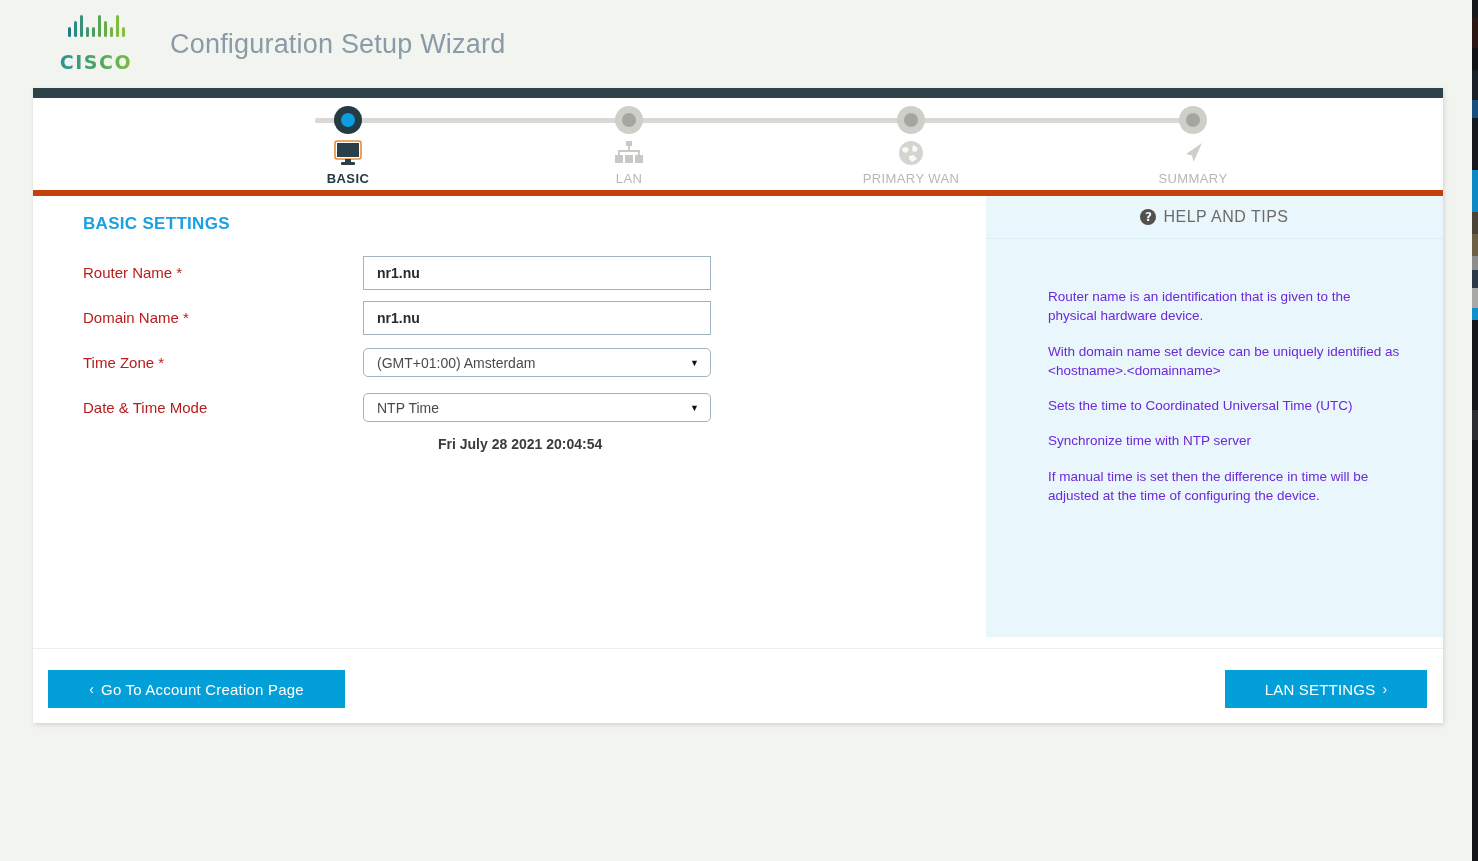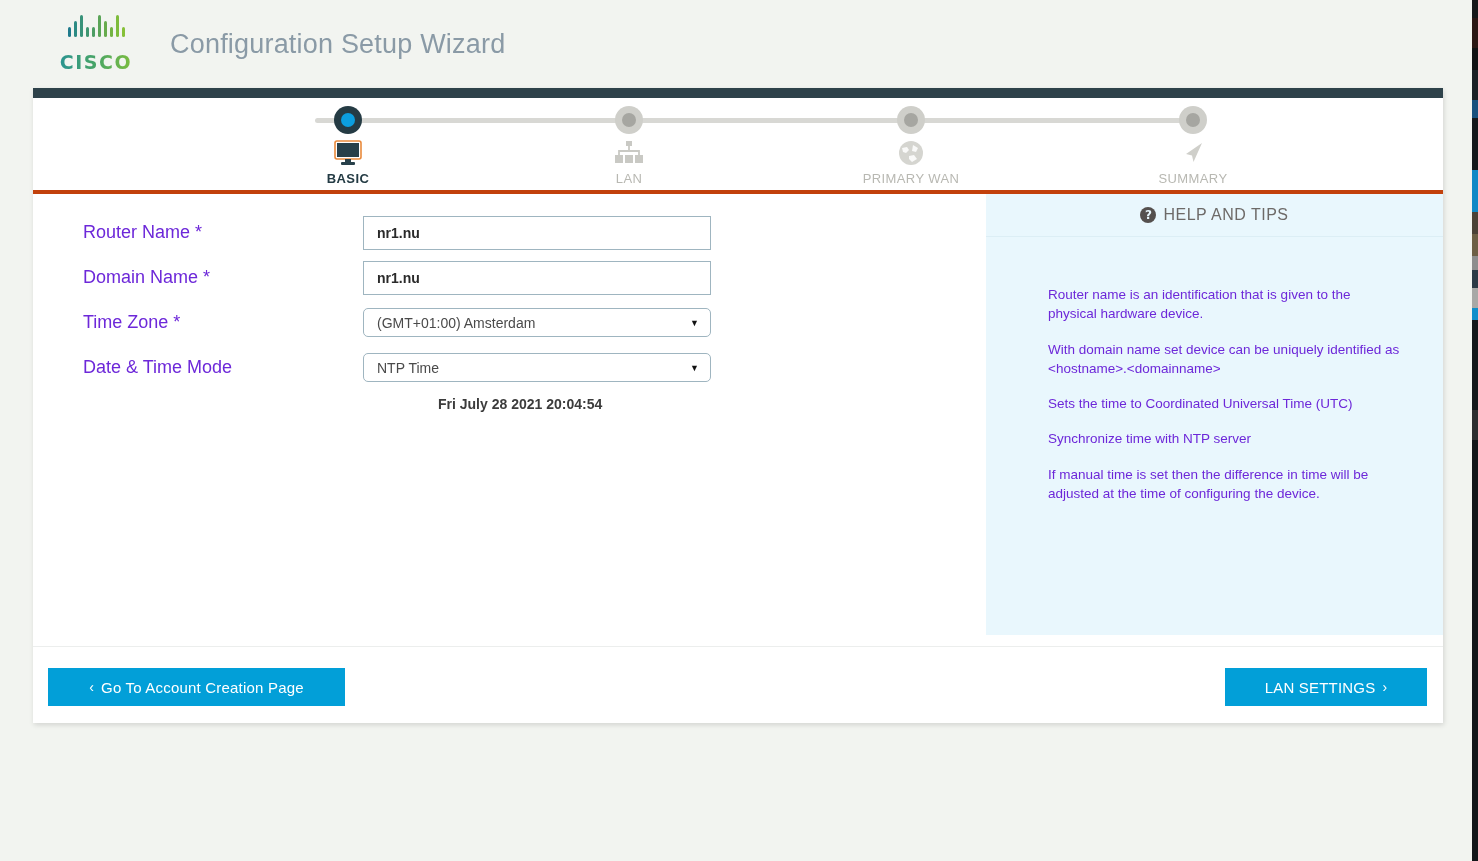--- a/index.html
+++ b/index.html
@@ -77,21 +77,21 @@
   }
   .card-topbar {
     height: 10px;
     background: #2e424a;
   }
 
   
   .stepper {
     position: relative;
     height: 92px;
-    border-bottom: 4px solid #c2410c;
+    border-bottom: 6px solid #c2410c;
   }
   .track {
     position: absolute;
     top: 20px;
     left: 282px;
     width: 880px;
     height: 5px;
     background: #d8d8d4;
     border-radius: 3px;
   }
@@ -153,22 +153,22 @@
   }
   .field {
     display: flex;
     align-items: center;
     margin: 0 0 0 50px;
     height: 45px;
   }
   .field + .field { margin-top: 0; }
   .field-label {
     width: 280px;
-    font-size: 18px;
-    color: #6d28d9;
+    font-size: 15px;
+    color: #b91c1c;
   }
   .text-input {
     width: 348px;
     height: 34px;
     border: 1px solid #9fb5c0;
     background: #fff;
     font-family: "Liberation Sans", sans-serif;
     font-size: 14px;
     font-weight: bold;
     color: #2a2a2a;
@@ -372,20 +372,21 @@
           <path d="M4 8 L9 7 L11 10 L8 13 L5 12 Z M15 5 L20 8 L18 12 L14 11 Z M11 16 L16 15 L19 19 L14 22 L11 19 Z" fill="#ffffff" opacity="0.85"></path>
         </svg>
       </div>
       <div class="step-label">PRIMARY WAN</div>
     </div>
   </div>
 
   <div class="body-row">
 
     <div class="form-col">
+      <div class="section-title">BASIC SETTINGS</div>
 
       <div style="height:16px"></div>
 
       <div class="field">
         <div class="field-label">Router Name *</div>
         <input class="text-input" type="text" value="nr1.nu" style="">
       </div>
 
       <div class="field">
         <div class="field-label">Domain Name *</div>

